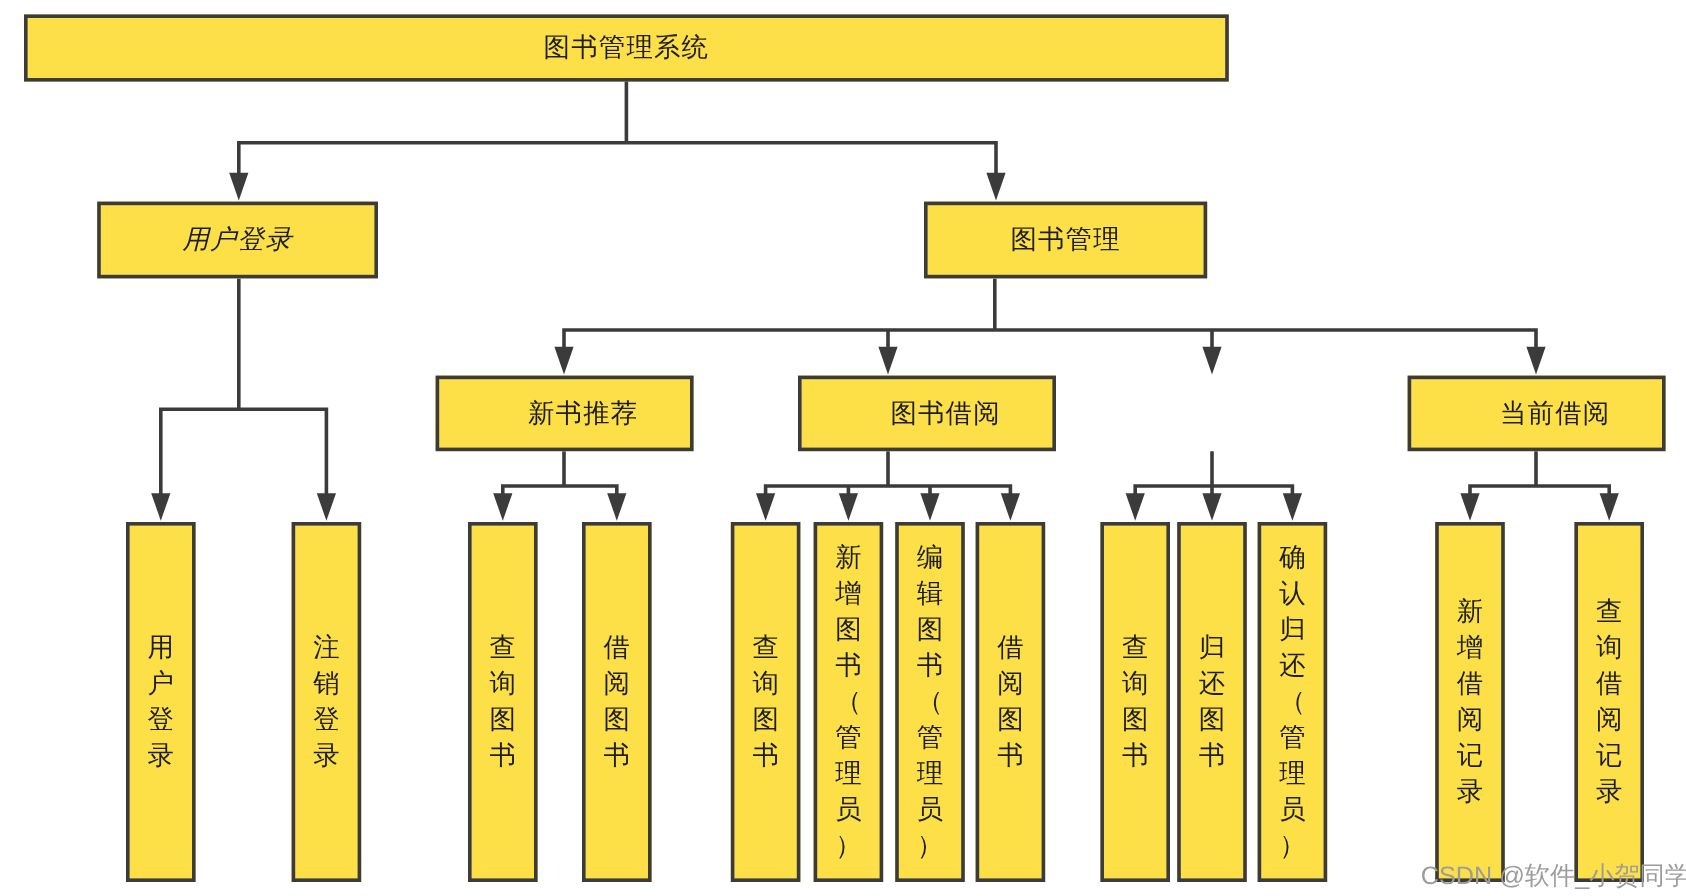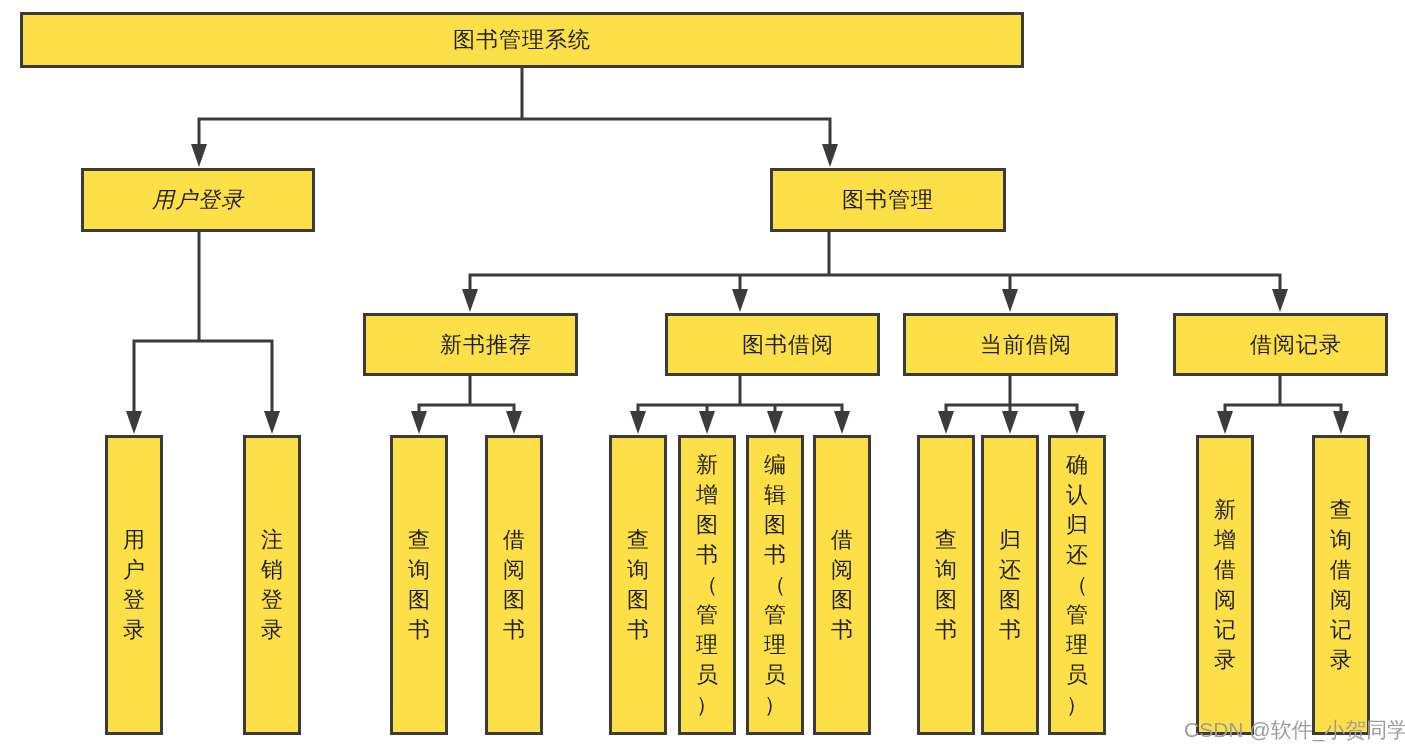--- a/index.html
+++ b/index.html
@@ -109,25 +109,22 @@
   <div class="node lvl2-b">
     <span>图书管理</span>
   </div>
 
   <div class="node lvl3 s0">
     <span>新书推荐</span>
   </div>
   <div class="node lvl3 s1">
     <span>图书借阅</span>
   </div>
-  <div class="node lvl3 s2">
+  <div class="node lvl3 s3">
     <span>当前借阅</span>
-  </div>
-  <div class="node lvl3 s3">
-    <span>借阅记录</span>
   </div>
 
   <div class="node leaf L0">
     <span class="v-label">用
 户
 登
 录</span>
   </div>
   <div class="node leaf L1">
     <span class="v-label">注

